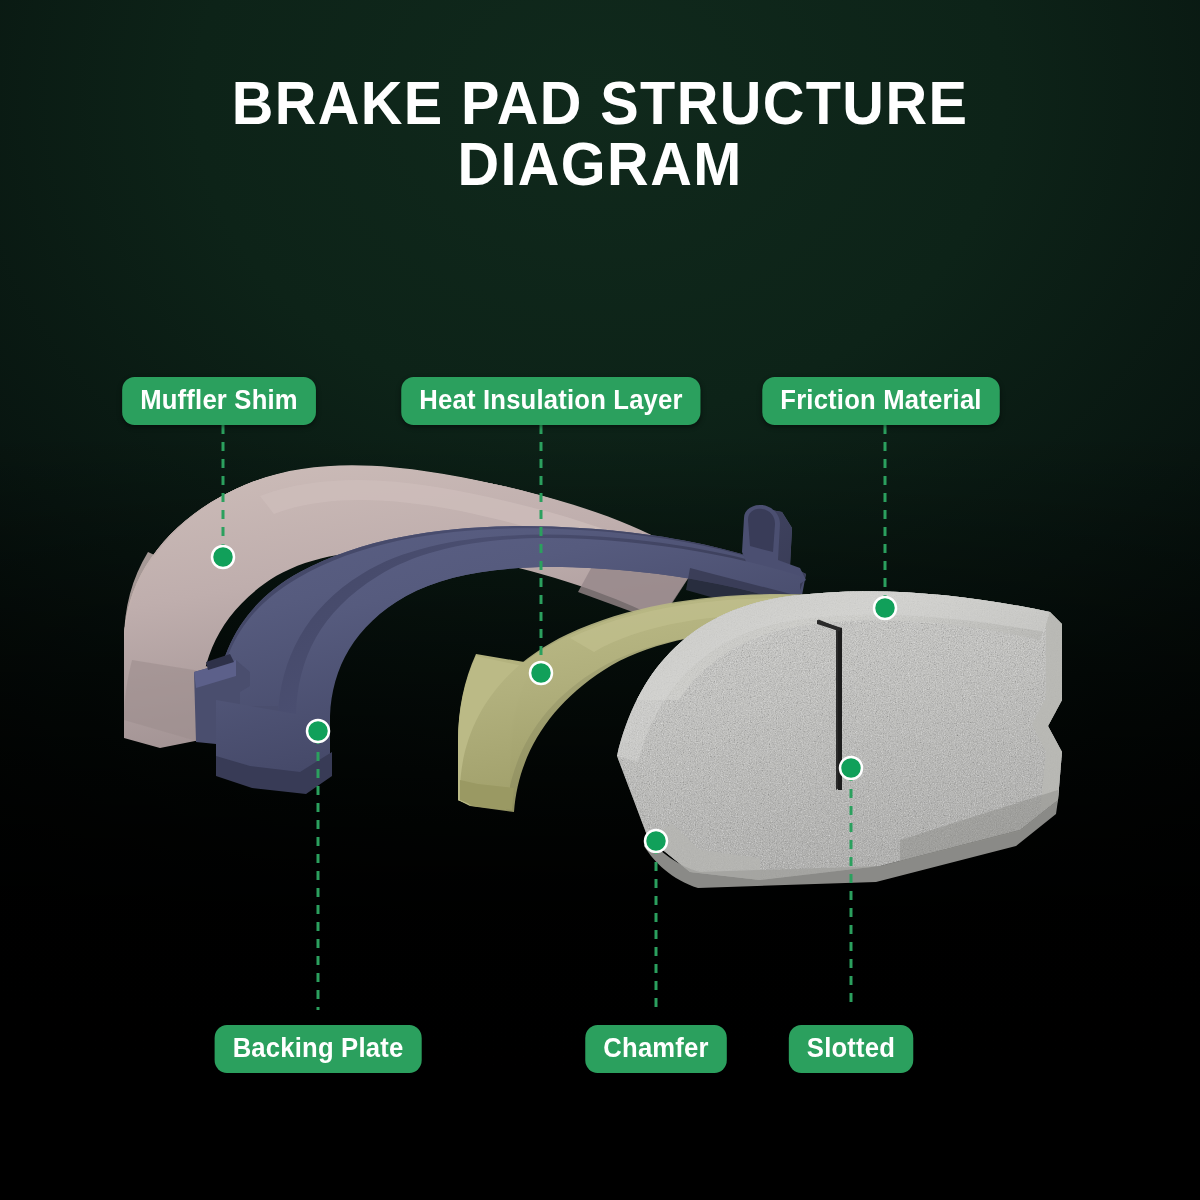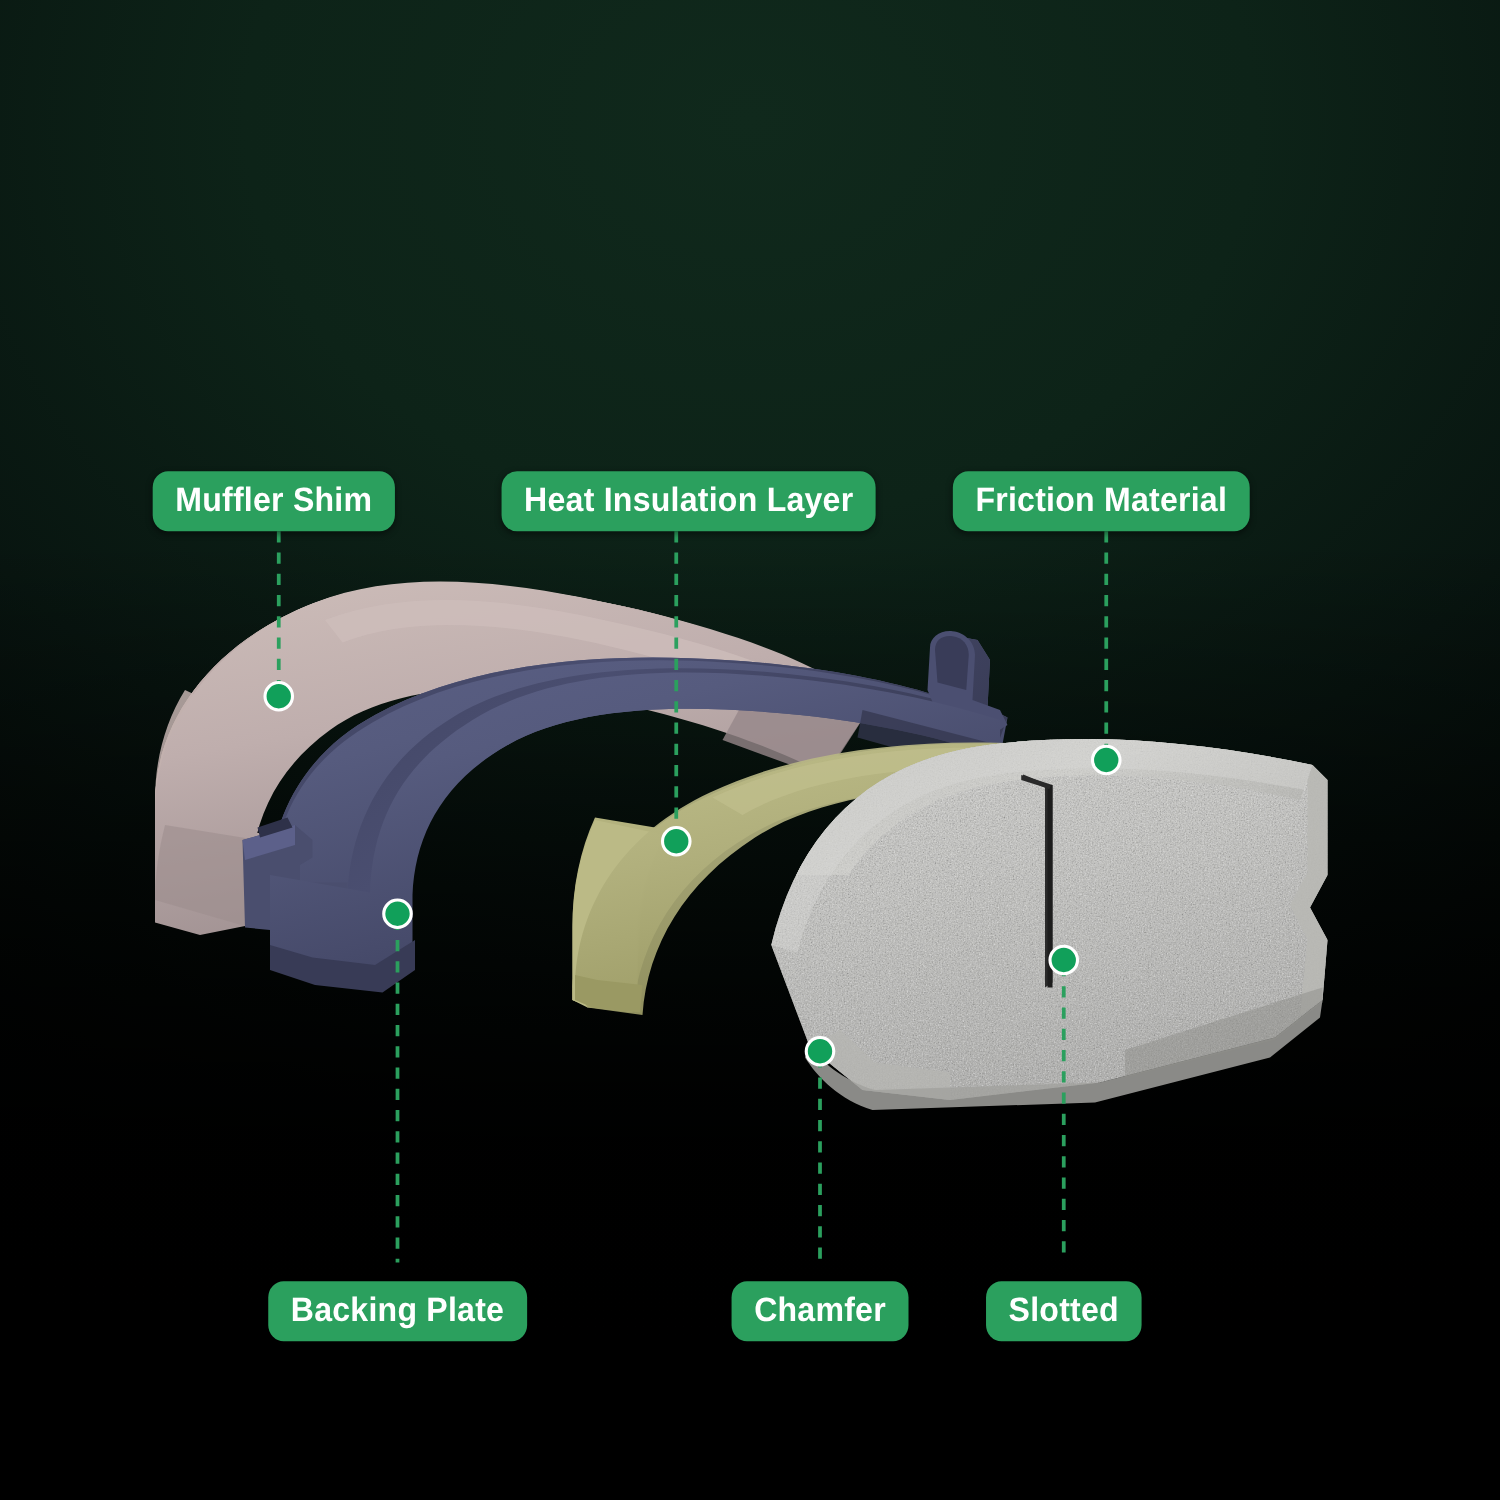--- a/index.html
+++ b/index.html
@@ -407,20 +407,24 @@
 
       <path d="M1050,612 L1062,624 L1062,700 L1048,726 L1062,752 L1058,800 L1040,812
                L1046,752 L1032,724 L1046,698 L1046,624 Z" fill="#b8b8b4" opacity="0.9"></path>
 
       <path d="M900,840 L1058,790 L1058,802 L1020,832 L900,862 Z" fill="#8d8d8a" opacity="0.5"></path>
     </g>
   </svg>
 
   <div id="bgvignette"></div>
 
+  <div id="title-block">
+    <span class="title-line">BRAKE PAD STRUCTURE</span>
+    <span class="title-line">DIAGRAM</span>
+  </div>
 
   <svg id="leaders" viewBox="0 0 1200 1200">
     <g stroke="#2ba05e" stroke-width="3" stroke-dasharray="9 8" fill="none" stroke-linecap="butt">
       <line x1="223" y1="425" x2="223" y2="553"></line>
       <line x1="541" y1="425" x2="541" y2="669"></line>
       <line x1="885" y1="425" x2="885" y2="604"></line>
       <line x1="318" y1="735" x2="318" y2="1010"></line>
       <line x1="656" y1="845" x2="656" y2="1010"></line>
       <line x1="851" y1="772" x2="851" y2="1010"></line>
     </g>

